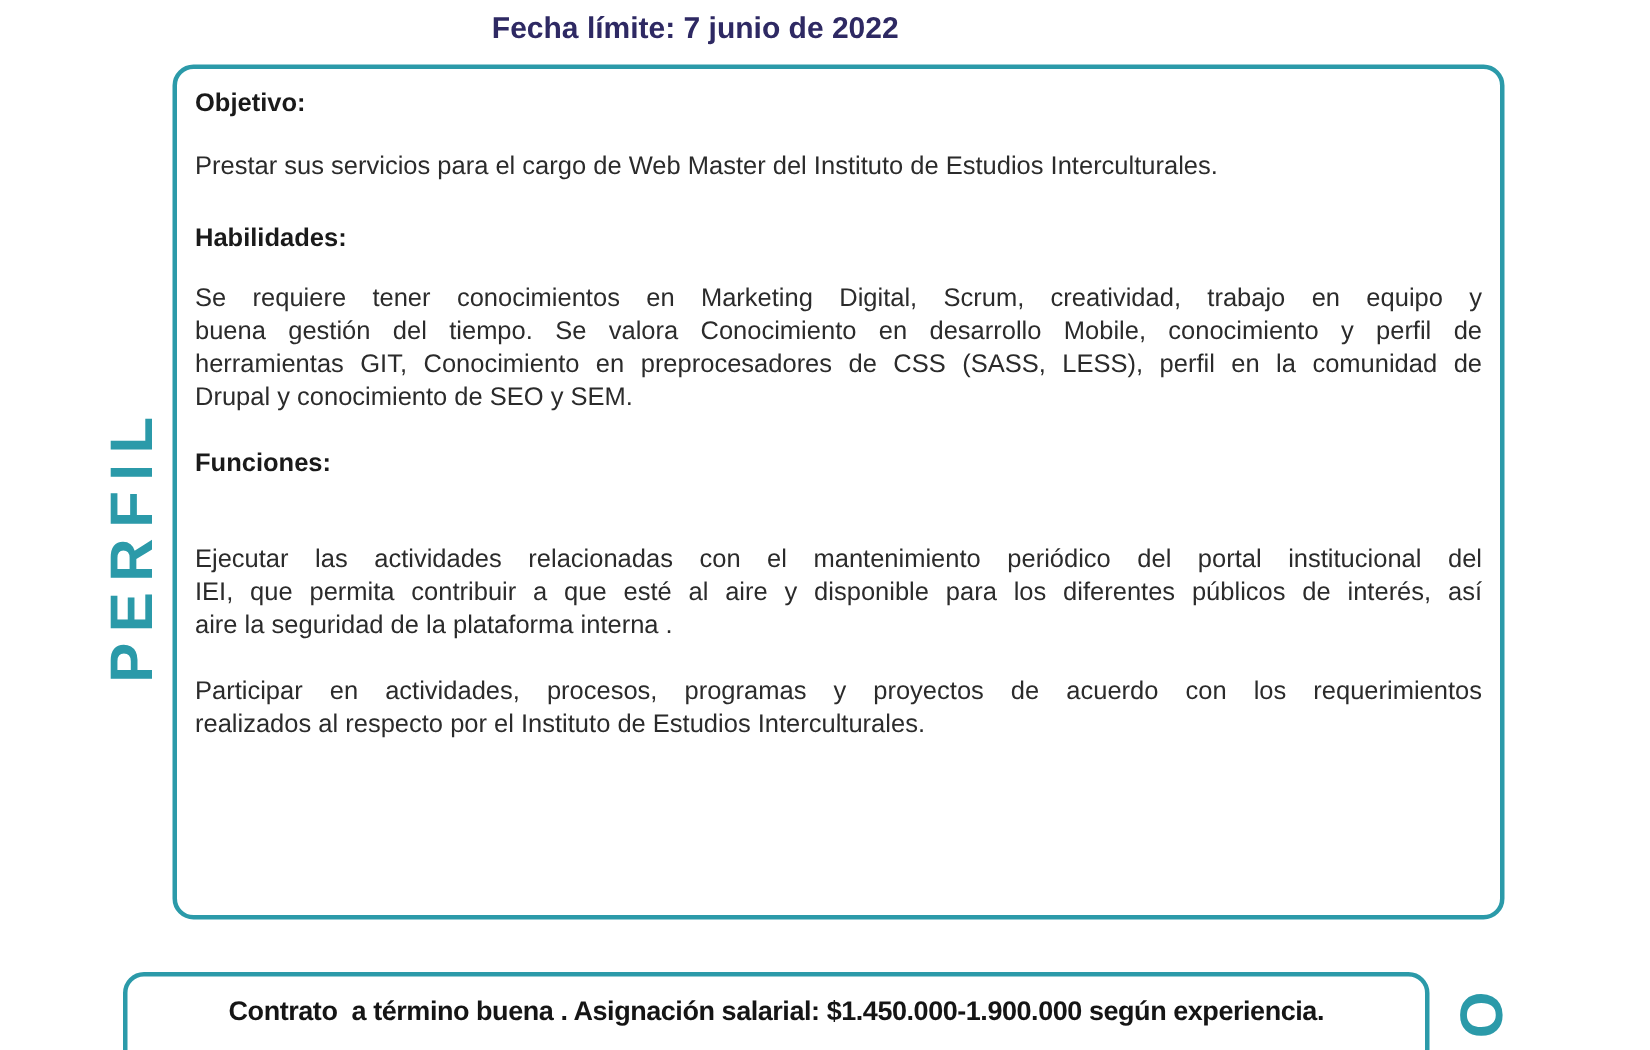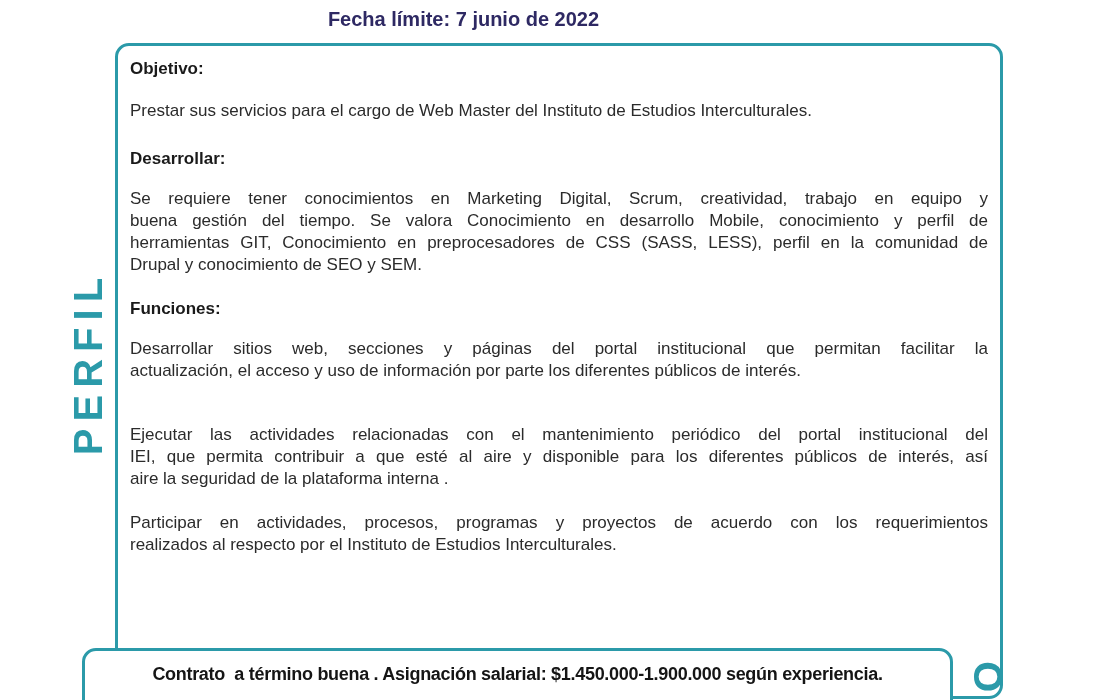--- a/index.html
+++ b/index.html
@@ -16,21 +16,21 @@
     top: 8px; left: 0; width: 927px;
     text-align: center;
     font-weight: bold;
     font-size: 20px;
     color: #2e2963;
   }
 
   .main-box {
     position: absolute;
     left: 115px; top: 43px;
-    width: 888px; height: 656px;
+    width: 888px; height: 570px;
     border: 3px solid #2b9aa9;
     border-radius: 14px;
     box-sizing: border-box;
     background: #ffffff;
   }
 
   .main-box-content {
     position: absolute;
     left: 0; top: 0; right: 0; bottom: 0;
     padding: 12px 12px 0 12px;
@@ -105,35 +105,31 @@
 
 <div class="vertical-label perfil-label">PERFIL</div>
 
 <div class="main-box">
   <div class="main-box-content">
 
     <div class="sec-heading">Objetivo:</div>
 
     <div class="para mt20">Prestar sus servicios para el cargo de Web Master del Instituto de Estudios Interculturales.</div>
 
-    <div class="sec-heading mt26">Desarrollar:</div>
+    <div class="sec-heading mt26">Habilidades:</div>
 
     <div class="para mt18">
         <div class="jline">Se requiere tener conocimientos en Marketing Digital, Scrum, creatividad, trabajo en equipo y</div>
         <div class="jline">buena gestión del tiempo. Se valora Conocimiento en desarrollo Mobile, conocimiento y perfil de</div>
         <div class="jline">herramientas GIT, Conocimiento en preprocesadores de CSS (SASS, LESS), perfil en la comunidad de</div>
         <div class="jline last">Drupal y conocimiento de SEO y SEM.</div>
       </div>
 
     <div class="sec-heading mt22">Funciones:</div>
 
-    <div class="para mt18">
-        <div class="jline">Desarrollar sitios web, secciones y páginas del portal institucional que permitan facilitar la</div>
-        <div class="jline last">actualización, el acceso y uso de información por parte los diferentes públicos de interés.</div>
-      </div>
 
     <div class="para mt42">
         <div class="jline">Ejecutar las actividades relacionadas con el mantenimiento periódico del portal institucional del</div>
         <div class="jline">IEI, que permita contribuir a que esté al aire y disponible para los diferentes públicos de interés, así</div>
         <div class="jline last">aire la seguridad de la plataforma interna .</div>
       </div>
 
     <div class="para mt22">
         <div class="jline">Participar en actividades, procesos, programas y proyectos de acuerdo con los requerimientos</div>
         <div class="jline last">realizados al respecto por el Instituto de Estudios Interculturales.</div>

